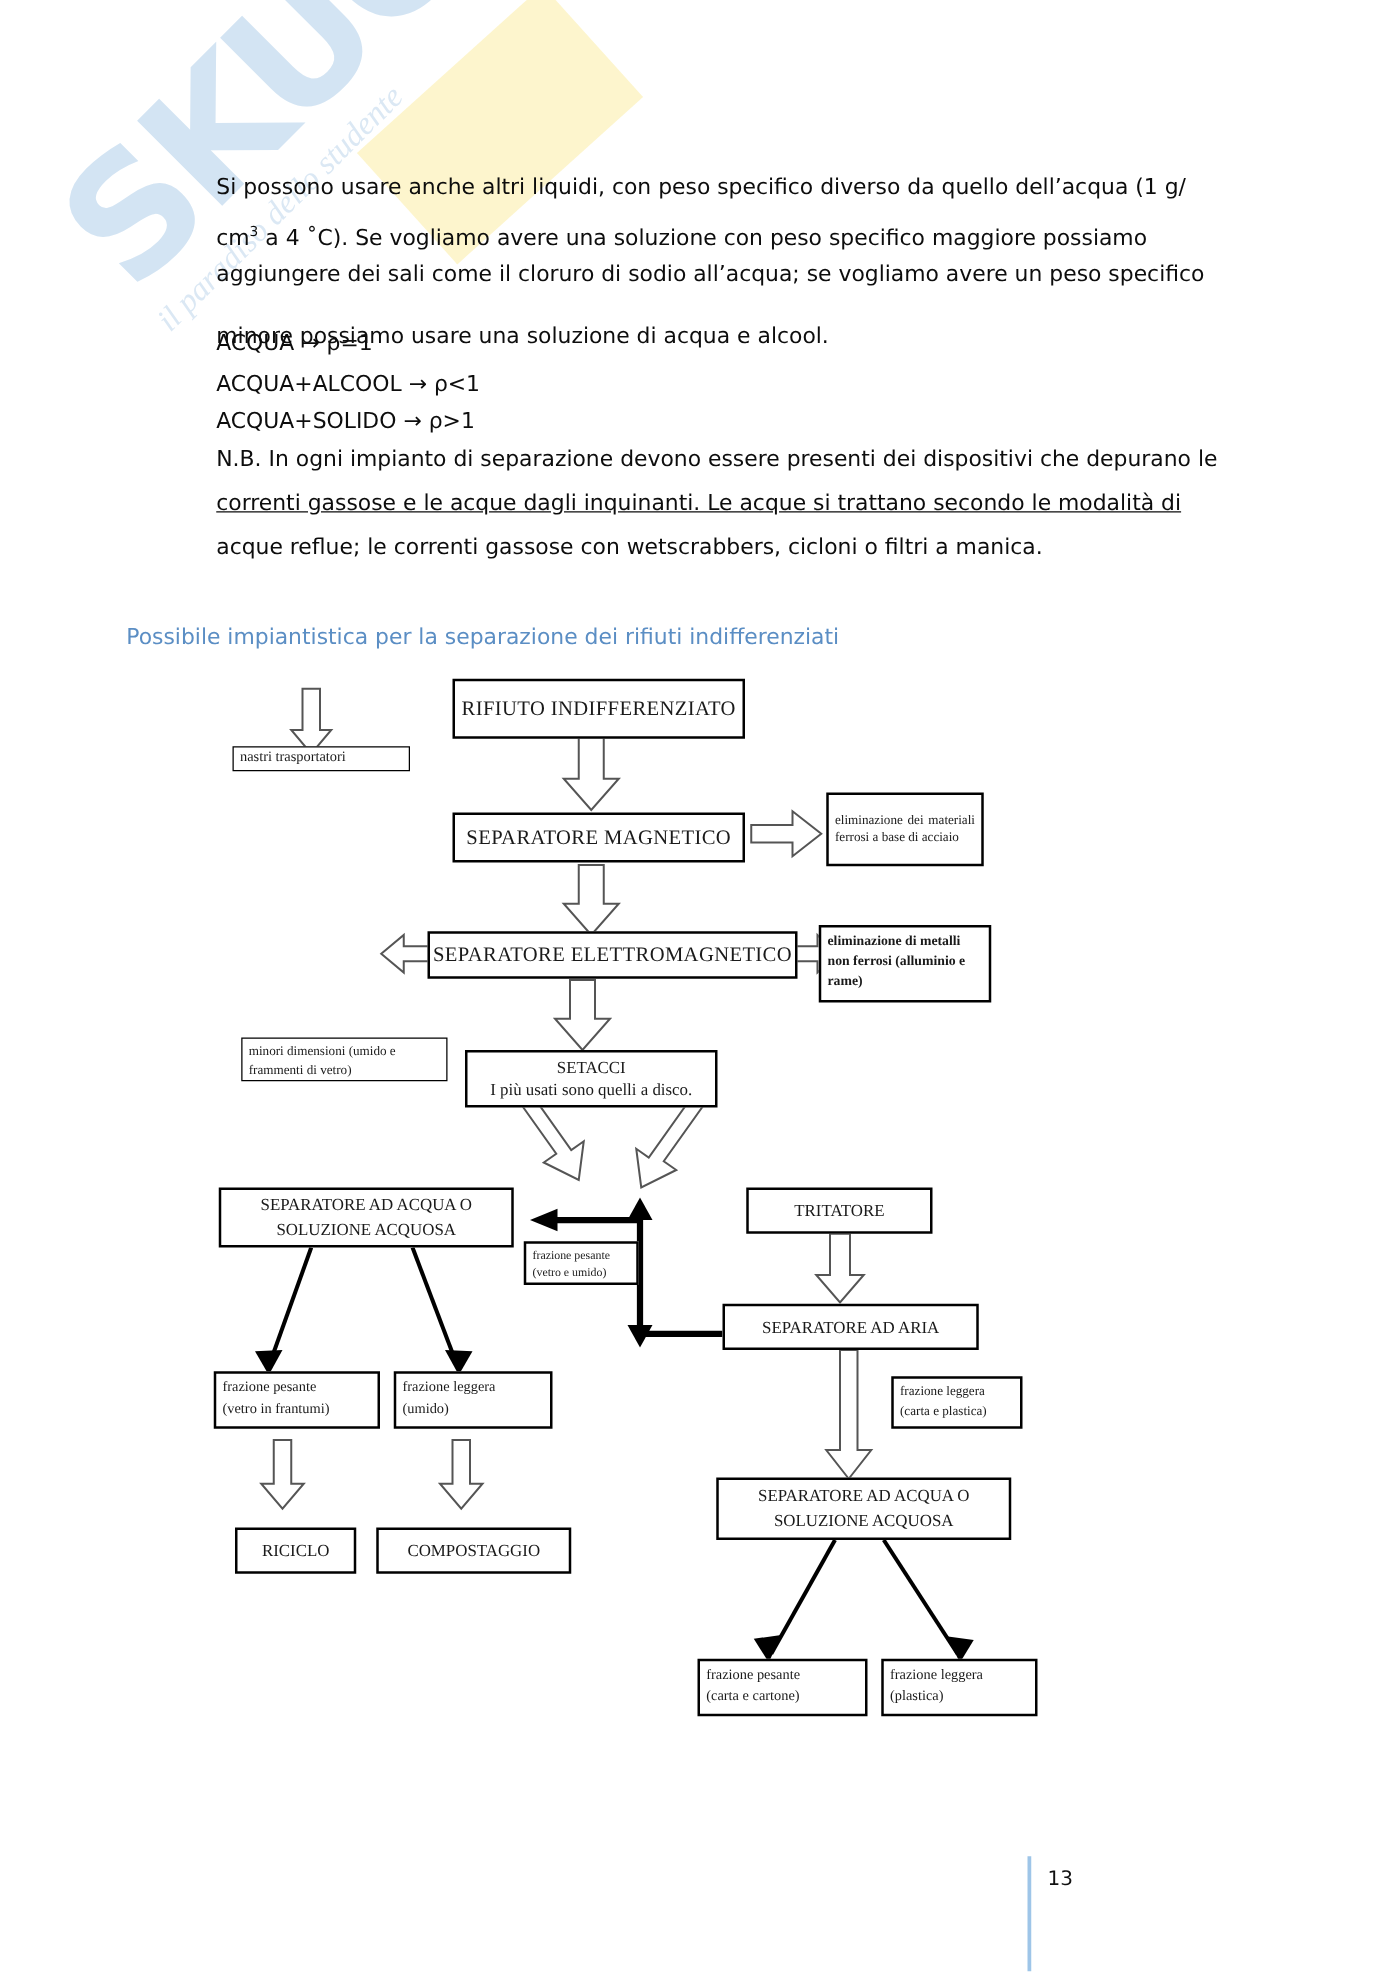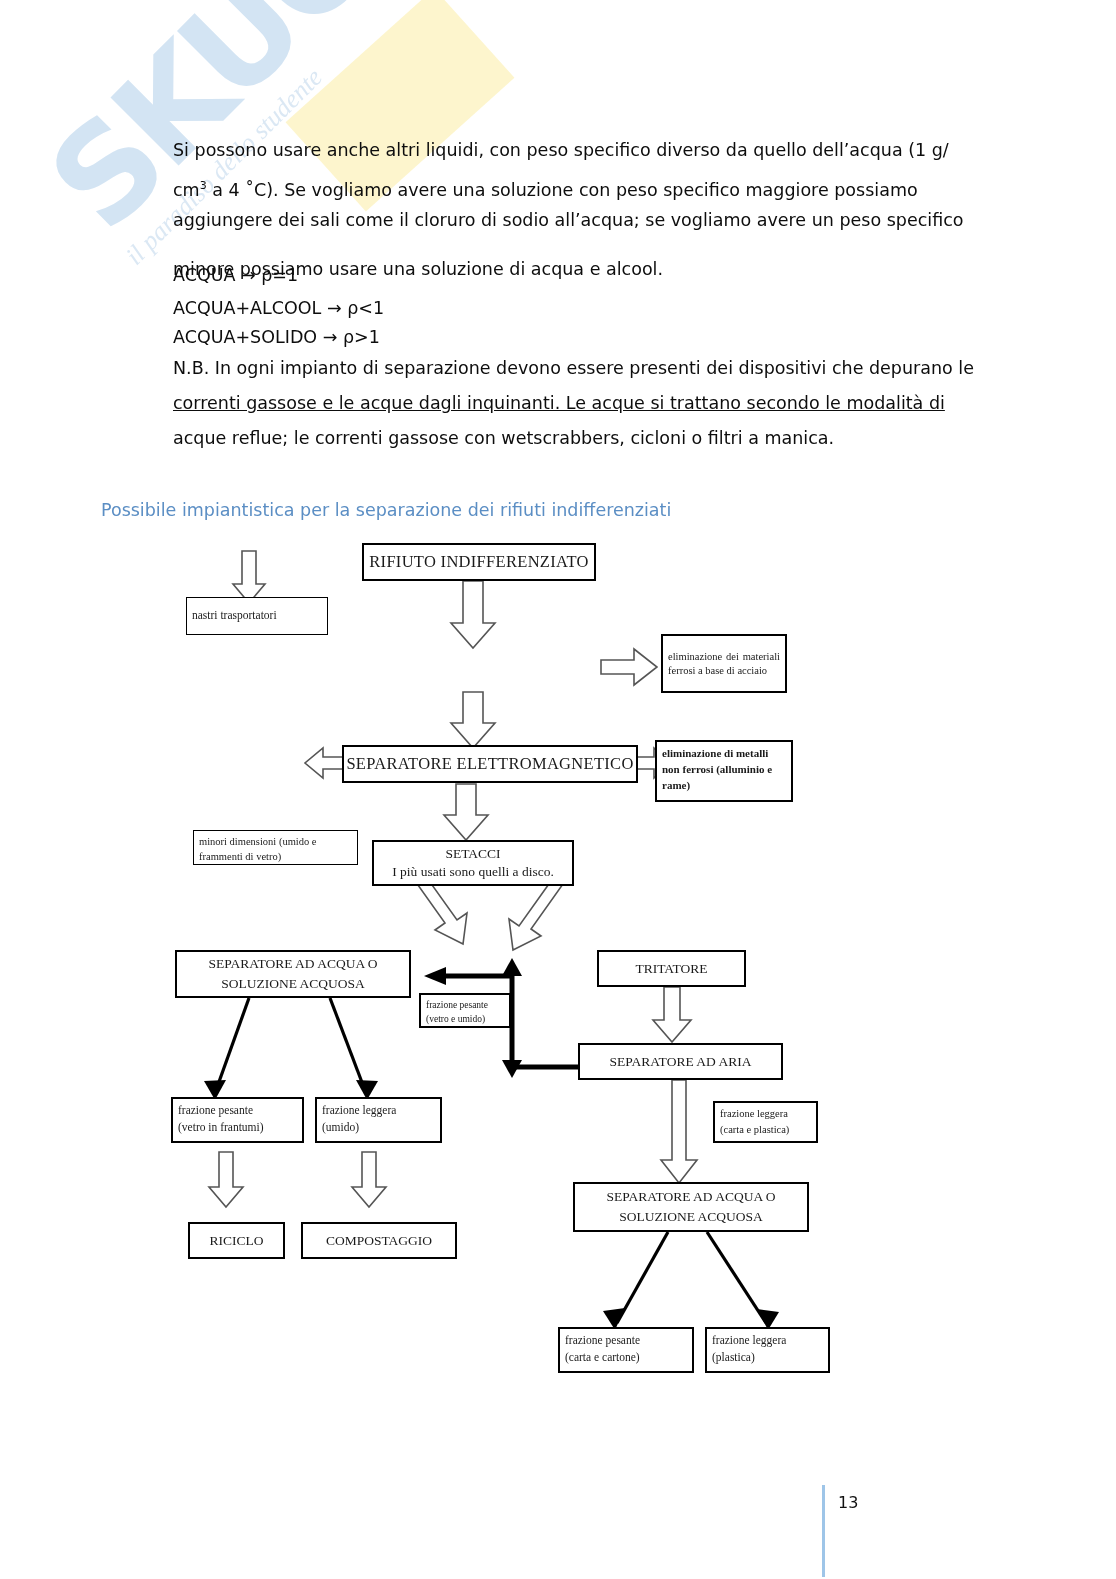--- a/index.html
+++ b/index.html
@@ -165,24 +165,25 @@
       <path d="M512 1067 H578"></path>
       <path d="M512 1067 V976 H440"></path>
     </g>
     <g fill="#000">
       <path d="M424 976 l22 -9 v18 z"></path>
       <path d="M512 1078 l-10 -18 h20 z"></path>
       <path d="M512 958 l-10 18 h20 z"></path>
     </g>
   </svg>
 
-  <div class="nodebox big" style="left:362px;top:543px;width:234px;height:38px;">RIFIUTO INDIFFERENZIATO</div>
-
-  <div class="cap" style="left:186px;top:597px;width:142px;height:38px;display:flex;align-items:center;font-size:11.5px;text-align:left;">nastri trasportatori</div>
-
+  <div class="nodebox big" style="left:362px;top:543px;width:234px;height:48px;">RIFIUTO INDIFFERENZIATO</div>
+
+  <div class="cap" style="left:186px;top:597px;width:142px;height:20px;display:flex;align-items:center;font-size:11.5px;text-align:left;">nastri trasportatori</div>
+
+  <div class="nodebox big" style="left:362px;top:650px;width:234px;height:40px;">SEPARATORE MAGNETICO</div>
 
   <div class="cap nb" style="left:661px;top:634px;width:126px;height:59px;display:flex;align-items:center;font-size:10.5px;">eliminazione dei materiali ferrosi a base di acciaio</div>
 
   <div class="nodebox big" style="left:342px;top:745px;width:296px;height:38px;">SEPARATORE ELETTROMAGNETICO</div>
 
 
   <div class="cap nb" style="left:655px;top:740px;width:138px;height:62px;font-size:11px;line-height:16px;text-align:left;font-weight:bold;">eliminazione di metalli non ferrosi (alluminio e rame)</div>
 
   <div class="nodebox" style="left:372px;top:840px;width:202px;height:46px;flex-direction:column;line-height:18px;">
     <span class="med">SETACCI</span>

